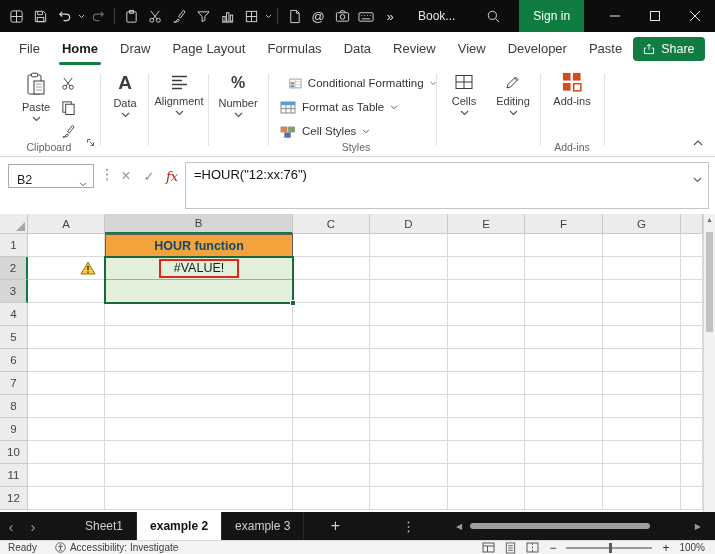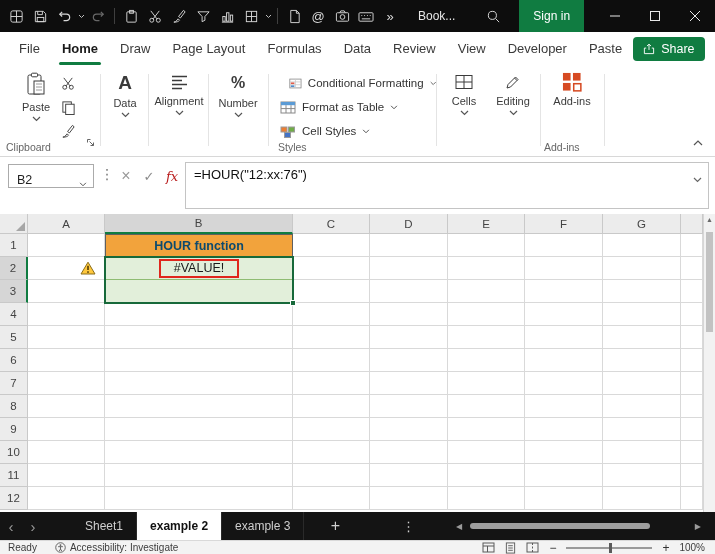--- a/index.html
+++ b/index.html
@@ -30,21 +30,21 @@
   .mtab.active::after{content:"";position:absolute;left:8px;right:8px;bottom:1px;height:3px;background:#107C41;border-radius:2px;}
   .share{margin-left:auto;margin-right:10px;align-self:center;height:24px;padding:0 10px;background:#107C41;color:#fff;font-size:12.5px;border:none;border-radius:4px;display:flex;align-items:center;gap:6px;}
 
   
   .ribbon{position:absolute;left:0;top:66px;width:715px;height:91px;background:#fff;border-bottom:1px solid #D8D8D8;}
   .vdiv{position:absolute;top:8px;bottom:10px;width:1px;background:#E4E4E4;}
   .rbig{position:absolute;top:6px;display:flex;flex-direction:column;align-items:center;gap:3px;}
   .rbig .lbl{font-size:11px;color:#3b3b3b;white-space:nowrap;}
   .minis{position:absolute;left:58px;top:8px;display:flex;flex-direction:column;gap:6px;}
   .mini{width:20px;height:18px;display:flex;align-items:center;justify-content:center;}
-  .grp-label{position:absolute;bottom:3px;font-size:10.5px;color:#666;text-align:left;}
+  .grp-label{position:absolute;bottom:3px;font-size:10.5px;color:#666;text-align:center;}
   .launcher{position:absolute;left:86px;bottom:5px;}
   .stylerow{position:absolute;left:280px;height:22px;display:flex;align-items:center;gap:6px;width:156px;}
   .stylerow .lbl{font-size:11.5px;color:#333;white-space:nowrap;}
   .bigA{font-size:19px;font-weight:bold;color:#3b3b3b;line-height:22px;}
   .pct{font-size:16px;font-weight:bold;color:#3b3b3b;line-height:22px;}
   .collapse{position:absolute;right:12px;bottom:6px;}
 
   
   .fbar{position:absolute;left:0;top:157px;width:715px;height:57px;background:#fff;}
   .namebox{position:absolute;left:8px;top:7px;width:86px;height:24px;border:1px solid #ABABAB;background:#fff;display:flex;align-items:flex-end;padding:0 6px 0 8px;font-size:12.5px;color:#222;}

